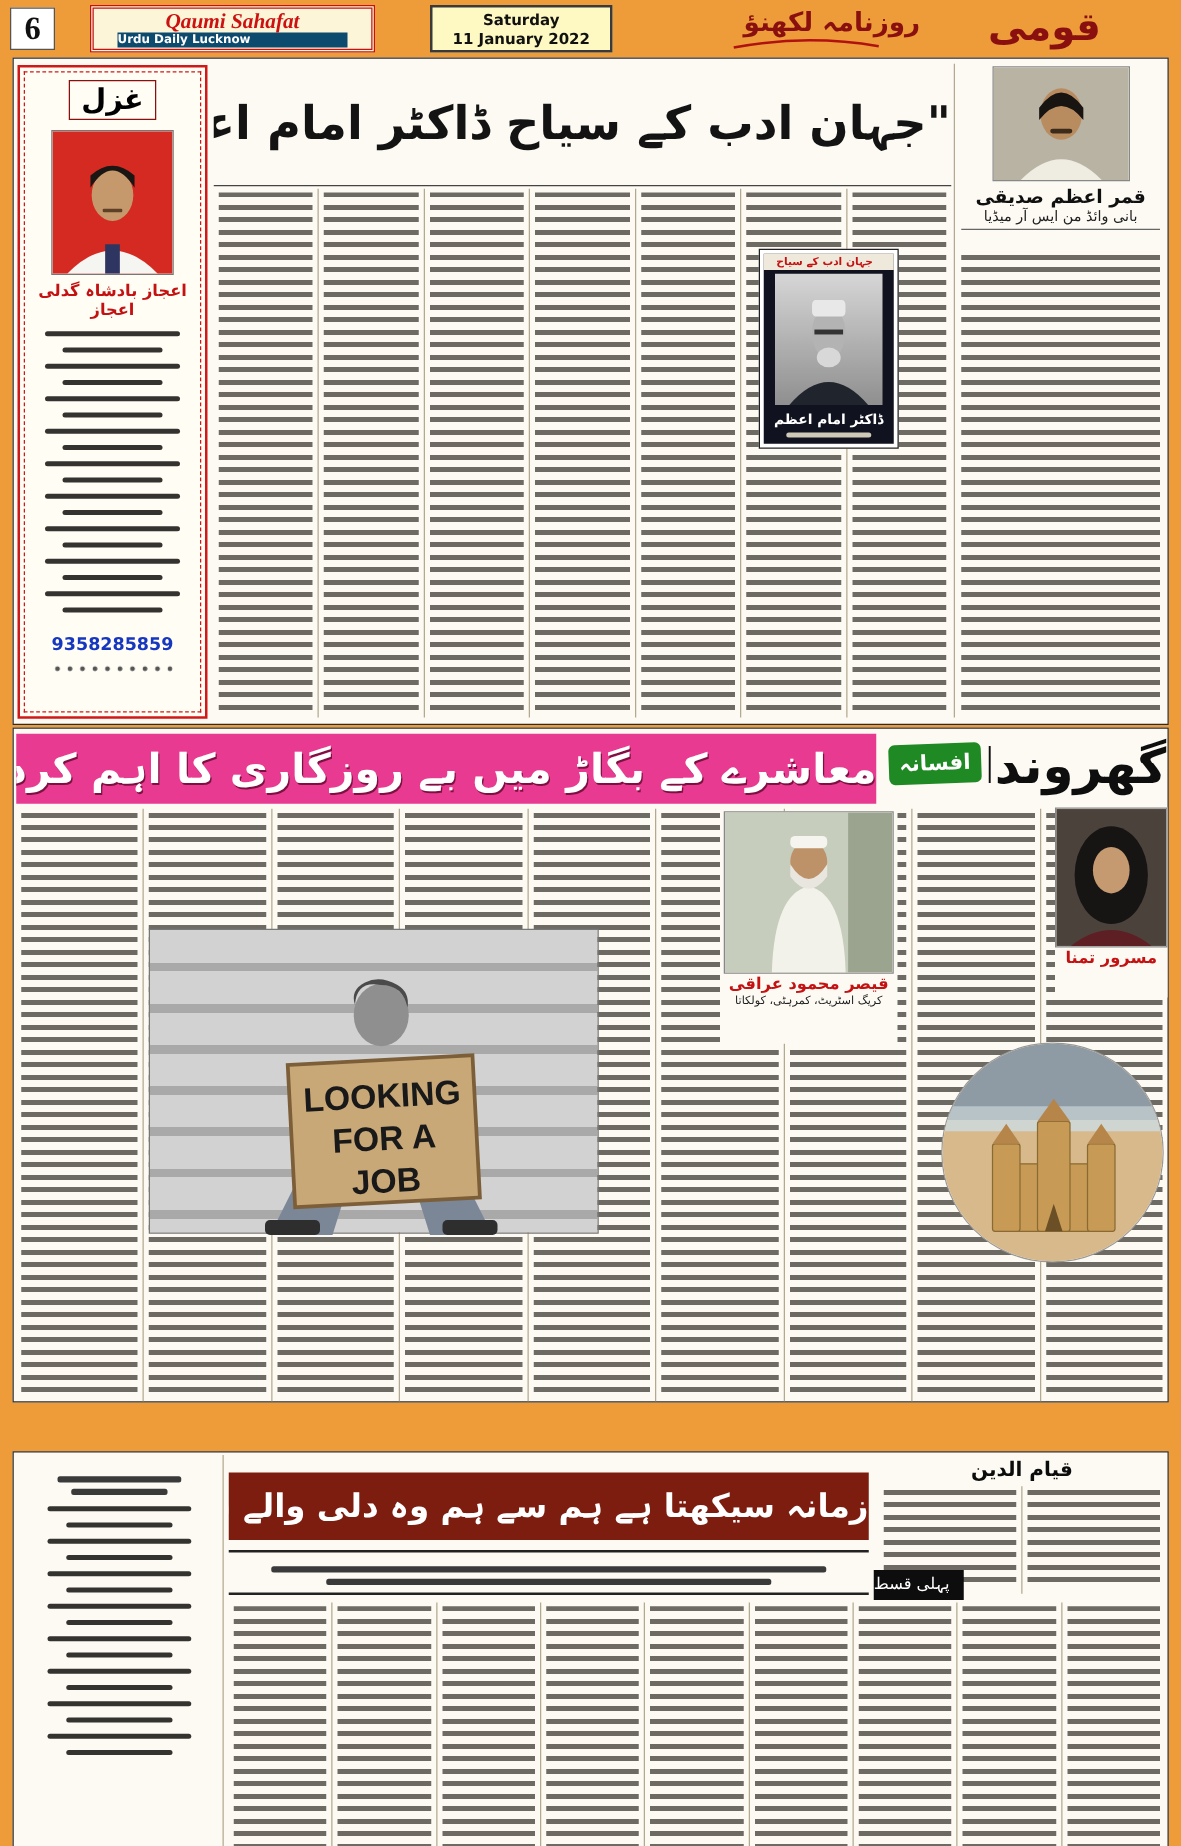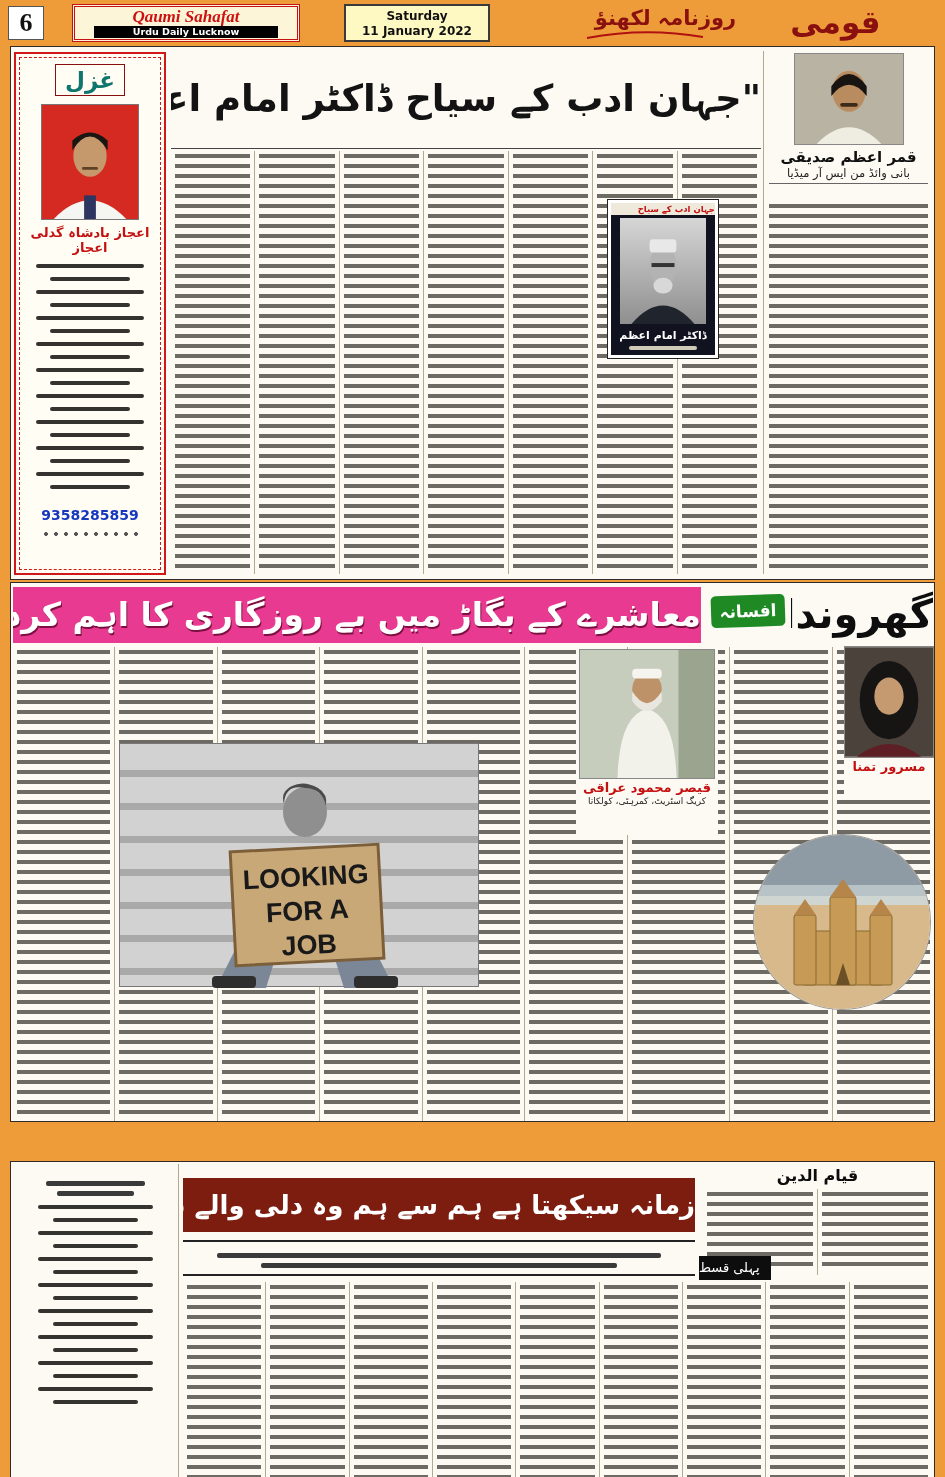--- a/index.html
+++ b/index.html
@@ -6,57 +6,57 @@
 body{margin:0;background:#6b6b6b;font-family:"DejaVu Sans","Liberation Sans",sans-serif}
 .page{position:relative;width:945px;height:1477px;background:#ee9c3a;overflow:hidden}
 .rtl{direction:rtl}
 .sec{position:absolute;background:#fcfaf3;border:1px solid #2e2b28}
 
 
 .pagenum{position:absolute;left:8px;top:6px;width:36px;height:34px;background:#fff;border:1px solid #555;
   font-family:"Liberation Serif",serif;font-weight:bold;font-size:26px;text-align:center;line-height:32px;color:#111}
 .brandbox{position:absolute;left:72px;top:4px;width:228px;height:38px;background:#fdf5d8;border:3px double #c41212;padding:1px 19px}
 .brandname{color:#cc1111;font-family:"Liberation Serif",serif;font-style:italic;font-weight:bold;font-size:17px;text-align:center;line-height:18px}
-.brandsub{background:#000000;color:#fff;font-size:9.5px;font-weight:bold;text-align:center;line-height:12px;height:12px}
+.brandsub{background:#0c4a6e;color:#fff;font-size:9.5px;font-weight:bold;line-height:12px;height:12px}
 .datebox{position:absolute;left:344px;top:4px;width:146px;height:38px;background:#fef9c3;border:2px solid #3a3a3a;text-align:center;padding-top:3px}
 .dateday,.datefull{font-weight:bold;font-size:12px;color:#111;line-height:15px}
 .dailyur{position:absolute;left:573px;top:6px;width:185px;color:#8a1010;font-size:21px;font-weight:bold;text-align:center}
 .swoosh{position:absolute;left:585px;top:31px;width:120px;height:9px}
 .brandur{position:absolute;right:12px;top:0;width:195px;height:44px;color:#8a1010;font-size:31px;font-weight:bold;text-align:center;line-height:44px}
 
 
 .cols{position:absolute;display:flex}
 .col{flex:1;border-left:1px solid #b3a98f;padding:3px 4px;display:flex}
 .col:first-child{border-left:none}
 .txt{flex:1;background-image:repeating-linear-gradient(to bottom,#45423c 0 4px,transparent 4px 10px);opacity:.78}
 
 
 .ghazal{position:absolute;left:3px;top:5px;width:152px;height:523px;background:#fffdf4;border:2px solid #d01818;
   outline:1px dashed #d01818;outline-offset:-6px;padding:10px 8px;text-align:center}
-.ghazal-title{width:70px;margin:0 auto 8px;border:1px solid #8a1010;font-size:23px;font-weight:bold;color:#0f766e;padding:2px 0}
+.ghazal-title{width:70px;margin:0 auto 8px;border:1px solid #8a1010;font-size:23px;font-weight:bold;color:#000000;padding:2px 0}
 .ghazal-photo{display:block;width:98px;height:116px;margin:4px auto;border:1px solid #777}
 .ghazal-poet{color:#c41212;font-weight:bold;font-size:13px;margin:5px 0 6px}
 .poem-line{height:4px;background:#35332f;margin:9px auto;border-radius:2px}
 .poem-line:nth-of-type(odd){width:82%}
 .poem-line:nth-of-type(even){width:60%}
 .ghazal-phone{color:#1637c0;font-weight:bold;font-size:14px;margin-top:18px}
 .deco-dots{height:8px;width:72%;margin:7px auto 0;background-image:radial-gradient(circle at 4px 4px,#555 1.6px,transparent 2.2px);
   background-size:10px 8px;background-repeat:repeat-x}
 
 
 .lead-headline{position:absolute;left:160px;top:6px;width:590px;height:96px;font-size:37px;font-weight:bold;color:#131313;
   text-align:center;line-height:92px;white-space:nowrap;overflow:hidden;border-bottom:1px solid #444}
 .authorcol{position:absolute;left:752px;top:4px;width:170px;height:523px;border-left:1px solid #b3a98f;padding:2px 5px;
   text-align:center;display:flex;flex-direction:column}
 .author-photo{display:block;width:110px;height:92px;margin:0 auto 3px;border:1px solid #888}
 .author-name{font-size:15px;font-weight:bold;color:#101010}
 .author-title{font-size:11.5px;color:#222;border-bottom:1px solid #666;padding-bottom:3px;margin-bottom:20px}
 .bookcover{position:absolute;left:596px;top:152px;width:112px;height:160px;background:#fff;border:1px solid #222;padding:3px;z-index:5}
 .cover-inner{width:100%;height:100%;background:#10131f;display:flex;flex-direction:column}
-.cover-top{background:#efe9dc;color:#c41212;font-size:8.5px;font-weight:bold;text-align:right;padding:1px 0}
+.cover-top{background:#efe9dc;color:#c41212;font-size:8.5px;font-weight:bold;text-align:left;padding:1px 10px}
 .cover-photo{flex:1;margin:3px 9px;background:linear-gradient(#d6d6d6,#8f8f8f)}
 .cover-title{color:#fff;font-size:11px;font-weight:bold;text-align:center;padding:2px 0}
 .cover-bottomline{height:4px;background:#cfc9b8;margin:2px 18px 5px;border-radius:2px}
 
 
 .pinkbanner{position:absolute;left:2px;top:4px;width:688px;height:56px;background:#e93a92;color:#fff;font-size:33px;font-weight:bold;
   text-align:center;line-height:56px;white-space:nowrap;overflow:hidden;text-shadow:1px 2px 0 #7c1040}
 .afsana{position:absolute;left:700px;top:12px;width:74px;height:32px;background:#1f8a24;color:#fff;font-size:17px;font-weight:bold;
   text-align:center;line-height:32px;border-radius:5px;transform:rotate(-2deg)}
 .gharonda{position:absolute;left:780px;top:2px;width:142px;height:58px;font-size:40px;font-weight:bold;color:#0e0e0e;

